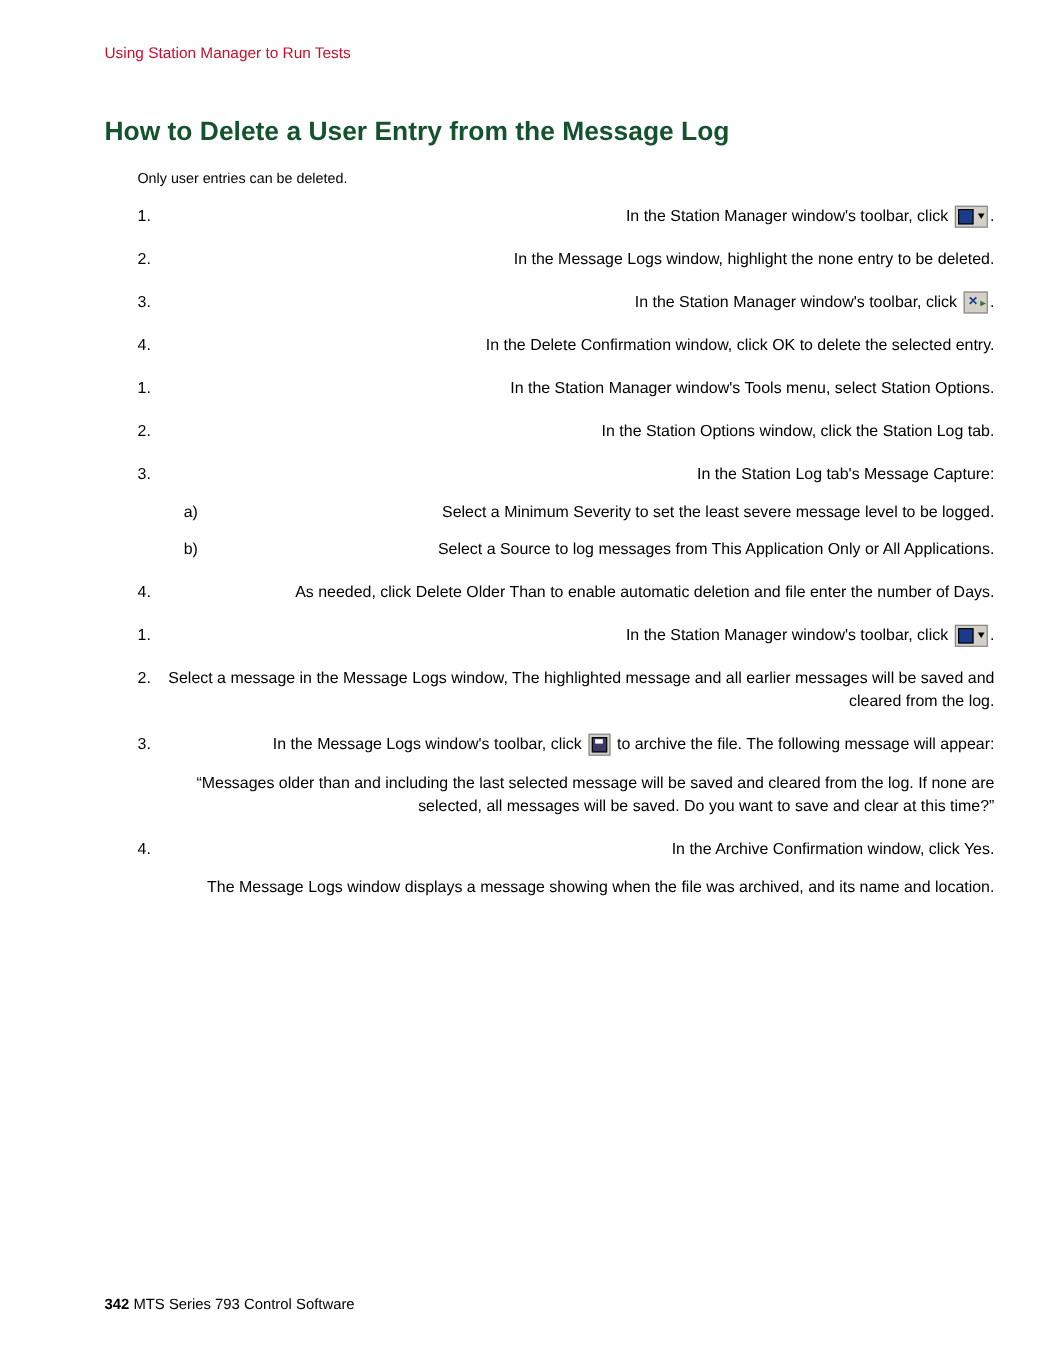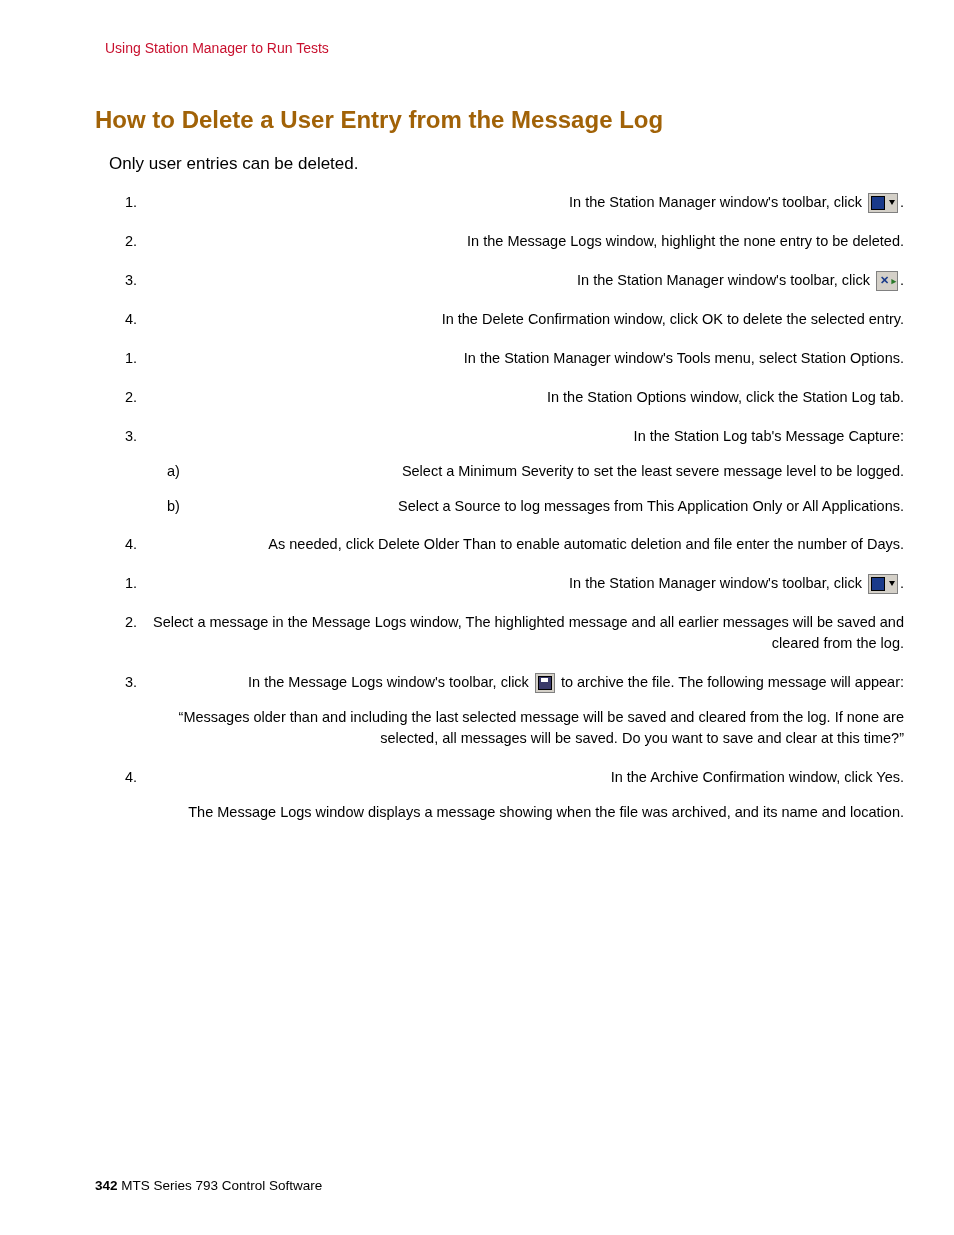--- a/index.html
+++ b/index.html
@@ -14,31 +14,30 @@
     box-sizing: border-box;
   }
   .page {
     padding: 40px 50px 0 95px;
     box-sizing: border-box;
   }
   .header-link {
     color: #c8102e;
     font-size: 14px;
     margin-bottom: 50px;
-    margin-left: 10px;
   }
   h2 {
-    color: #a16207;
+    color: #14532d;
     font-size: 24px;
     font-weight: bold;
     margin: 40px 0 20px 0;
   }
   .intro {
-    font-size: 17px;
-    margin-left: 14px;
+    font-size: 13px;
+    margin-left: 30px;
     margin-bottom: 18px;
   }
   ol.main {
     list-style: none;
     padding: 0;
     margin: 0 0 0 30px;
     counter-reset: item;
     text-align: right;
   }
   ol.main > li {

